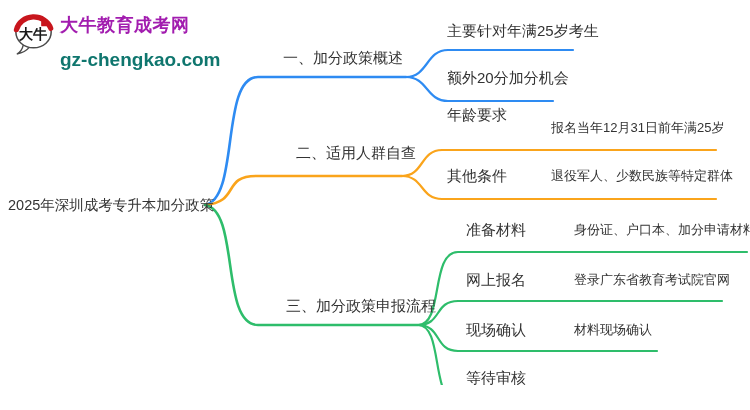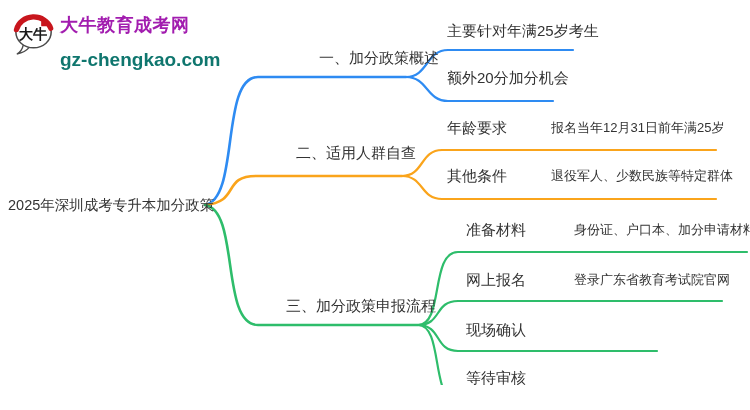--- a/index.html
+++ b/index.html
@@ -77,31 +77,32 @@
       <text x="21" y="27" text-anchor="middle" font-size="15" font-weight="bold" fill="#1a1a1a" font-family="Liberation Serif, DejaVu Serif, serif">大牛</text>
     </svg>
     <div class="logo-text">
       <div class="logo-name">大牛教育成考网</div>
       <div class="logo-url">gz-chengkao.com</div>
     </div>
   </div>
 
   <div class="node root-label" style="left:8px; top:196px;">2025年深圳成考专升本加分政策</div>
 
-  <div class="node branch-label" style="left:283px; top:49px;margin-left:36px;">一、加分政策概述</div>
+  <div class="node branch-label" style="left:283px; top:49px;">一、加分政策概述</div>
   <div class="node child-label" style="left:447px; top:22px;">主要针对年满25岁考生</div>
   <div class="node child-label" style="left:447px; top:69px;text-align:center;">额外20分加分机会</div>
 
   <div class="node branch-label" style="left:296px; top:144px;">二、适用人群自查</div>
-  <div class="node child-label" style="left:447px; top:119px;">年龄要求</div>
+  <div class="node child-label" style="left:447px; top:106px;">年龄要求</div>
   <div class="node child-detail" style="left:551px; top:120px;">报名当年12月31日前年满25岁</div>
   <div class="node child-label" style="left:447px; top:167px;text-align:center;">其他条件</div>
   <div class="node branch-label" style="left:286px; top:297px;">三、加分政策申报流程</div>
 
   <div class="node child-detail" style="left:551px; top:168px;">退役军人、少数民族等特定群体</div>
   <div class="node child-label" style="left:466px; top:221px;">准备材料</div>
   <div class="node child-detail" style="left:574px; top:222px;">身份证、户口本、加分申请材料</div>
   <div class="node child-label" style="left:466px; top:271px;">网上报名</div>
   <div class="node child-detail" style="left:574px; top:272px;">登录广东省教育考试院官网</div>
   <div class="node child-label" style="left:466px; top:321px;">现场确认</div>
+  <div class="node child-detail" style="left:574px; top:322px;">材料现场确认</div>
   <div class="node child-label" style="left:466px; top:369px;">等待审核</div>
 
 </div>
 
 </body></html>

